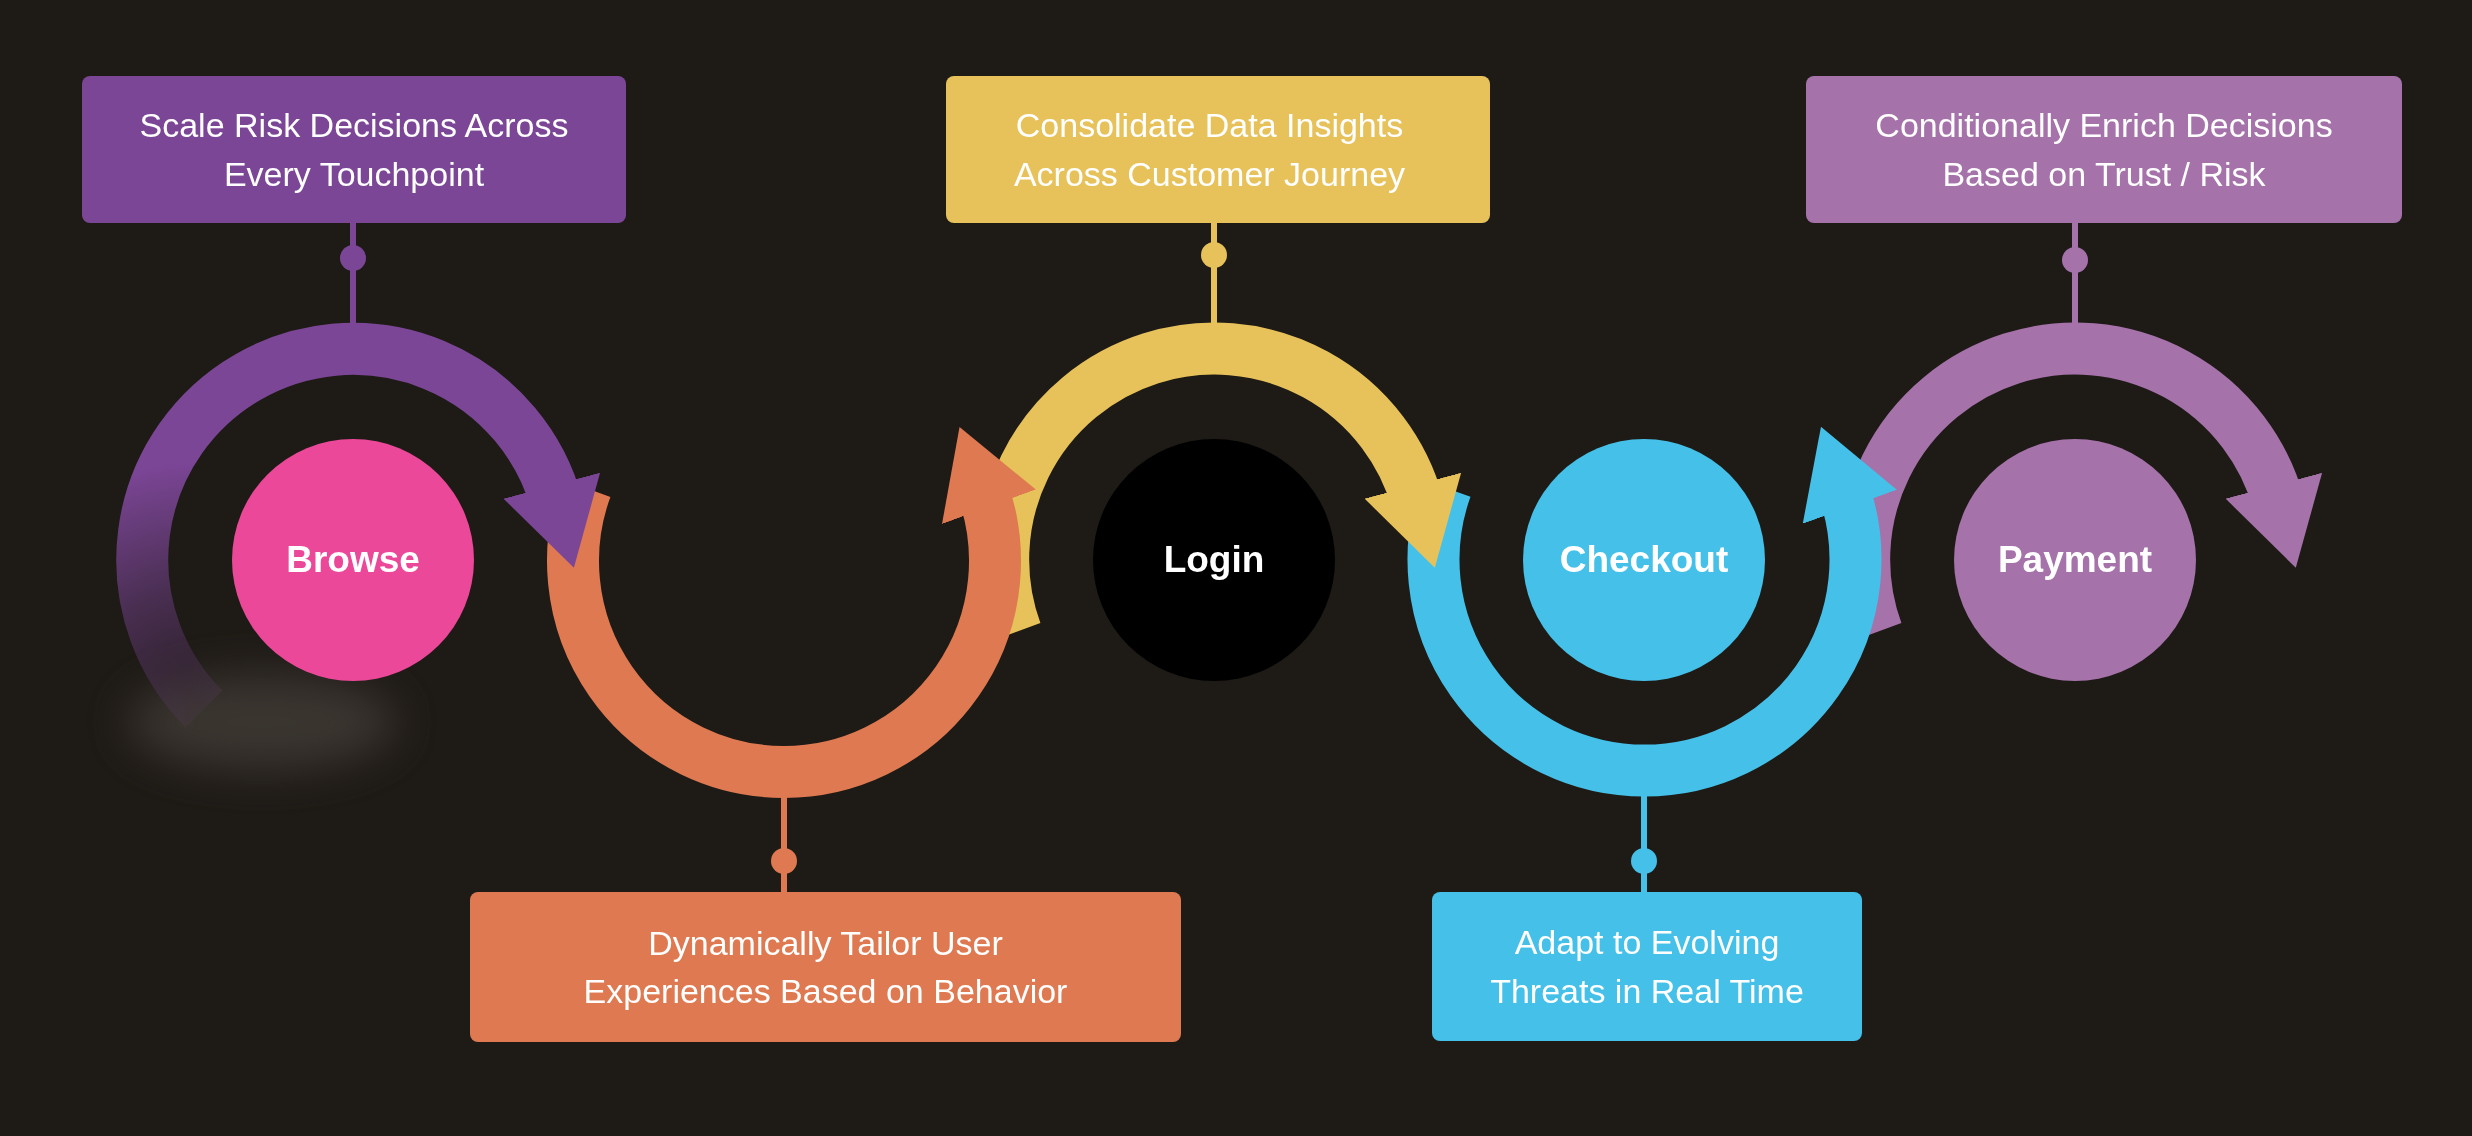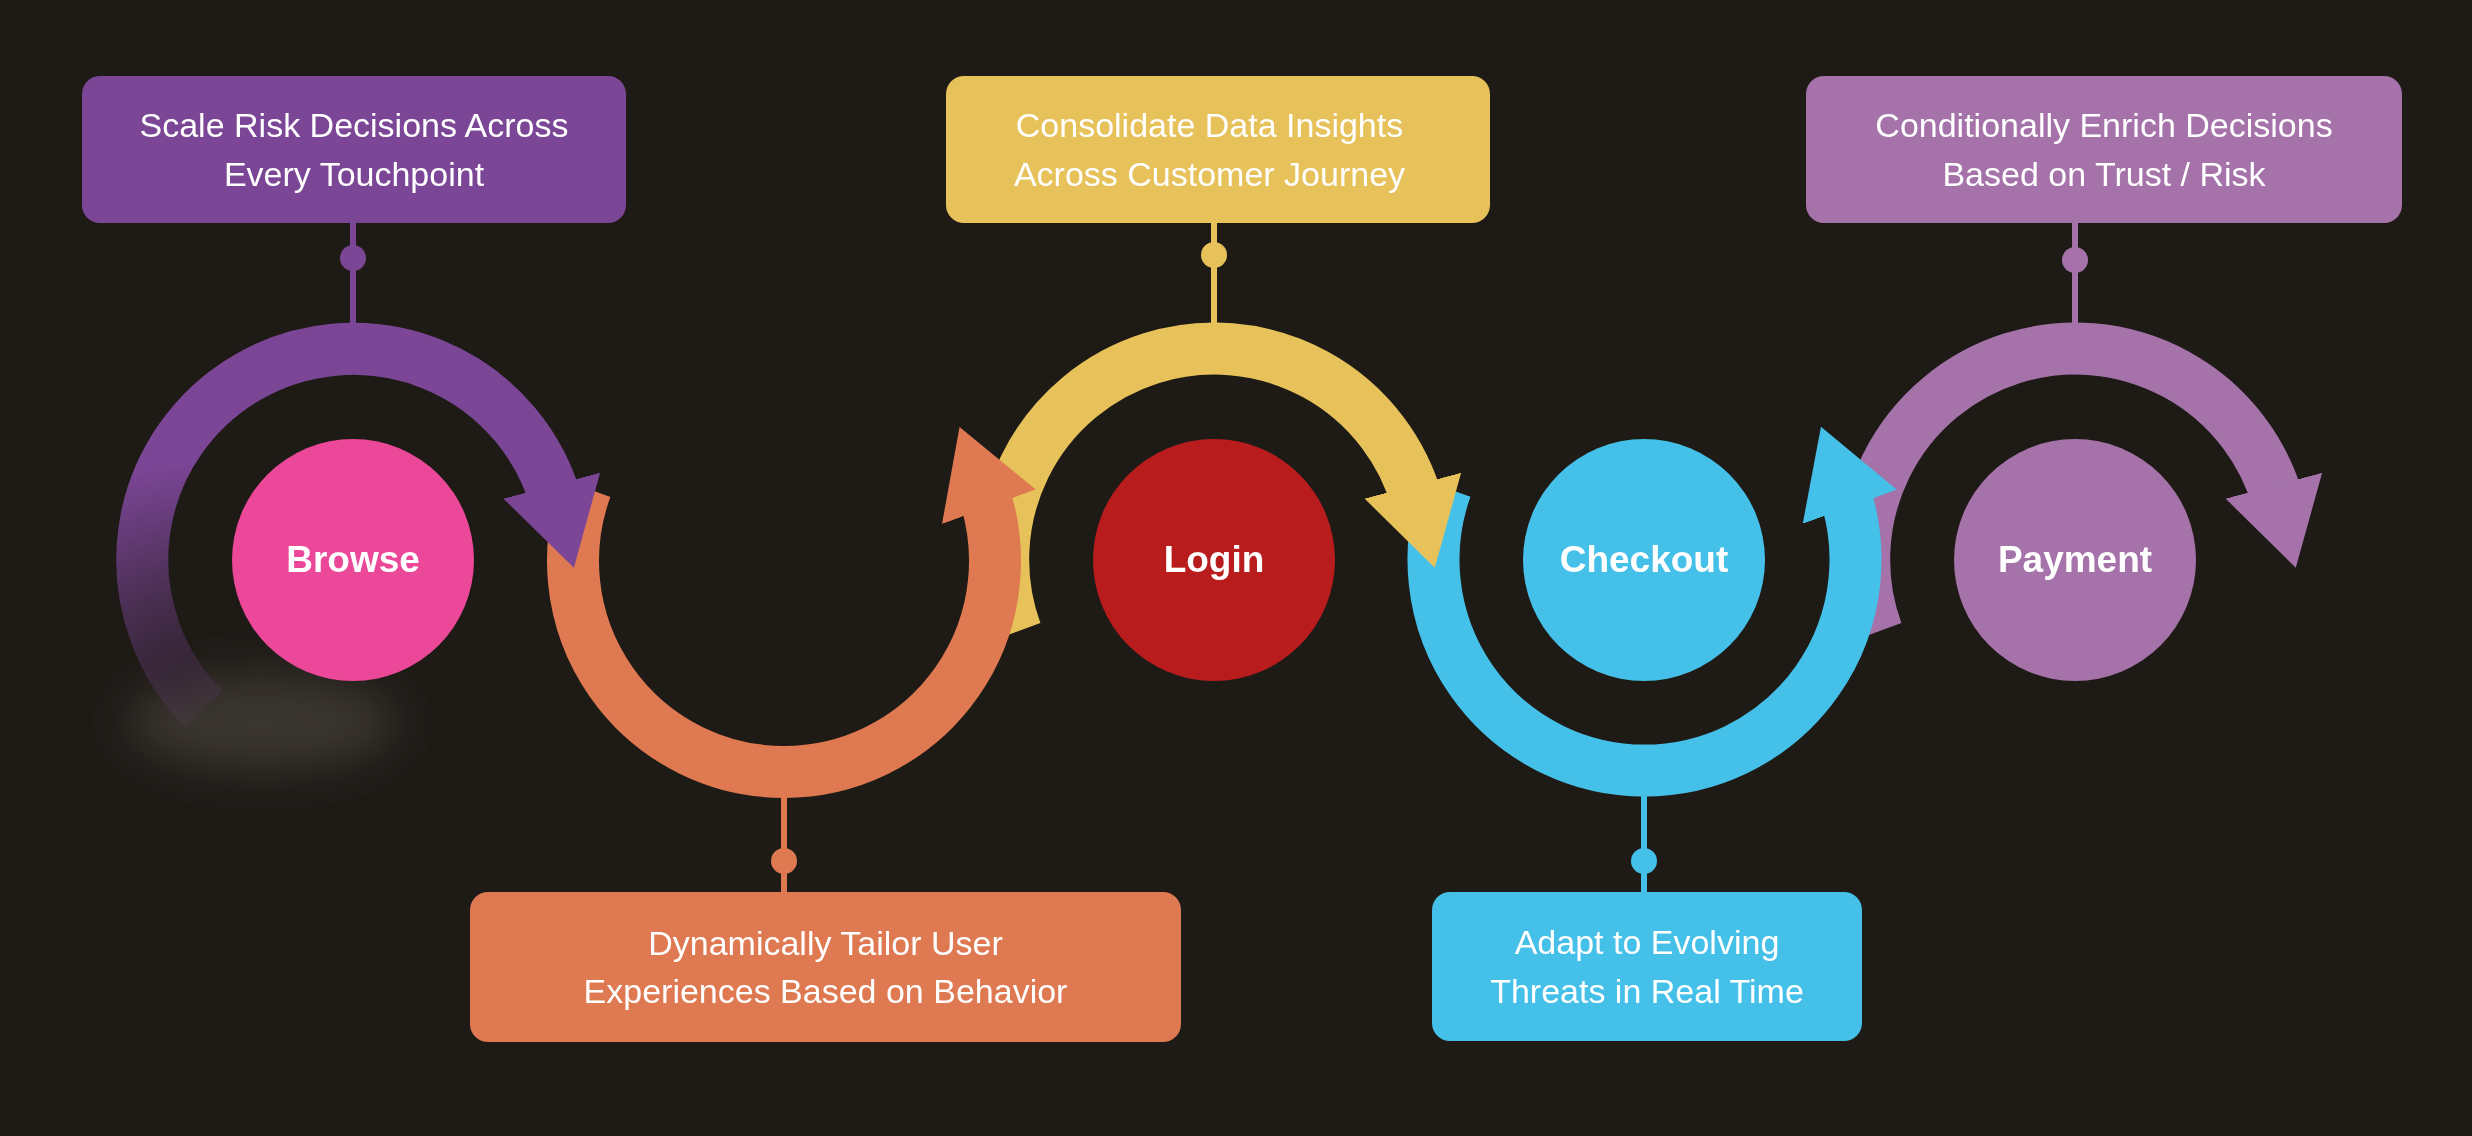--- a/index.html
+++ b/index.html
@@ -8,21 +8,21 @@
   .stage-canvas { position: relative; width: 2472px; height: 1136px; }
   svg.flow { position: absolute; left: 0; top: 0; }
   .stage-circle {
     position: absolute; width: 242px; height: 242px; border-radius: 50%;
     display: flex; align-items: center; justify-content: center;
     text-align: center; color: #ffffff; font-size: 37px; font-weight: 700;
     line-height: 1.25; padding: 0 20px;
   }
   .stage-circle span { white-space: pre-line; }
   .callout {
-    position: absolute; border-radius: 18px;
+    position: absolute; border-radius: 8px;
     display: flex; align-items: center; justify-content: center;
     text-align: center; color: #ffffff; font-size: 34px; font-weight: 500;
     line-height: 1.42; padding: 10px 28px;
   }
   .callout span { white-space: pre-line; }
 </style>
 </head>
 <body>
 
 <div class="stage-canvas" style="background: rgb(30, 26, 22);">
@@ -73,21 +73,21 @@
     <circle cx="353" cy="258" r="13" fill="#7c4697"></circle>
     <circle cx="784" cy="861" r="13" fill="#df7951"></circle>
     <circle cx="1214" cy="255" r="13" fill="#e7c25a"></circle>
     <circle cx="1644" cy="861" r="13" fill="#45c0e9"></circle>
     <circle cx="2075" cy="260" r="13" fill="#a572aa"></circle>
   </svg>
 
   <div class="stage-circle" style="left: 232px; top: 439px; background: #ec4899;">
     <span>Browse</span>
   </div>
-  <div class="stage-circle" style="left: 1093px; top: 439px; background: #b91c1c;">
+  <div class="stage-circle" style="left: 1093px; top: 439px; background: #000000;">
     <span>Login</span>
   </div>
   <div class="stage-circle" style="left: 1523px; top: 439px; background: rgb(69, 192, 233);">
     <span>Checkout</span>
   </div>
   <div class="stage-circle" style="left: 1954px; top: 439px; background: rgb(165, 114, 170);">
     <span>Payment</span>
   </div>
 
   <div class="callout" style="left: 82px; top: 76px; width: 544px; height: 147px; background: rgb(124, 70, 151);">

